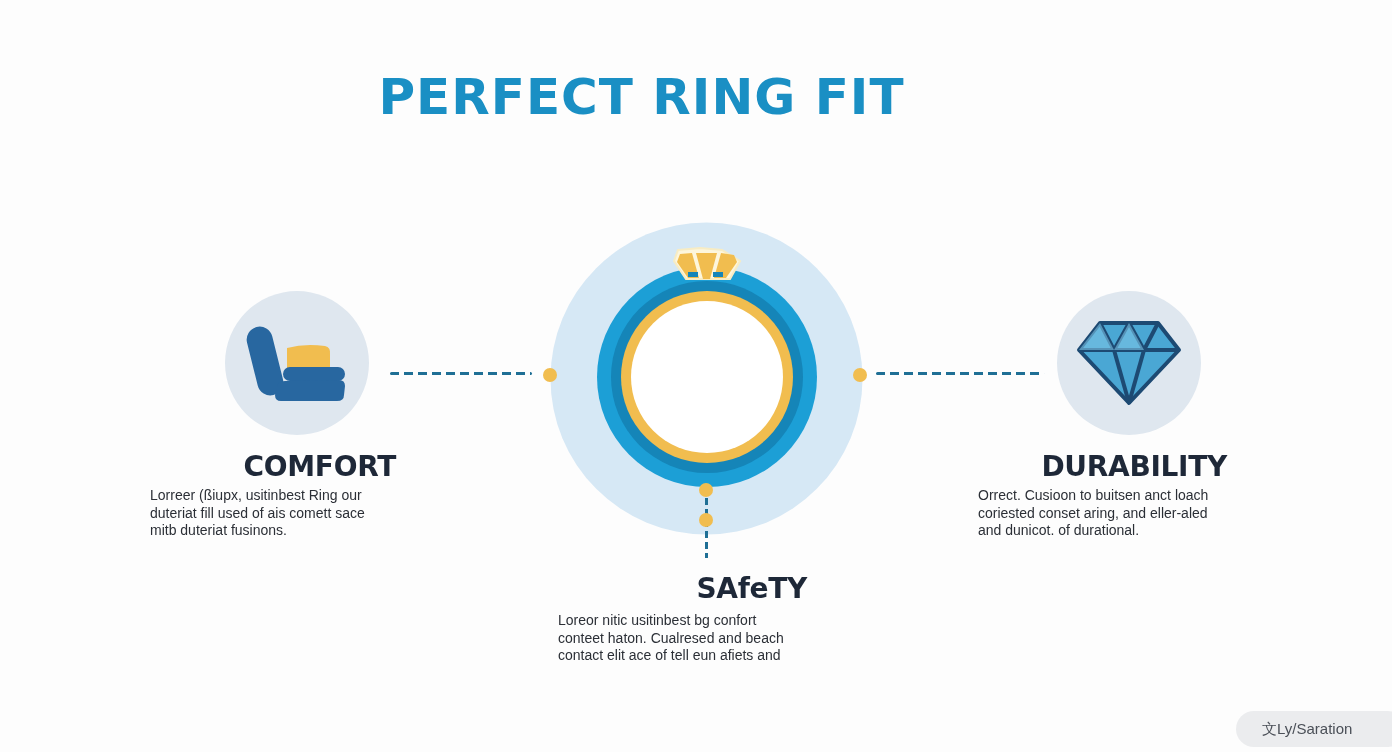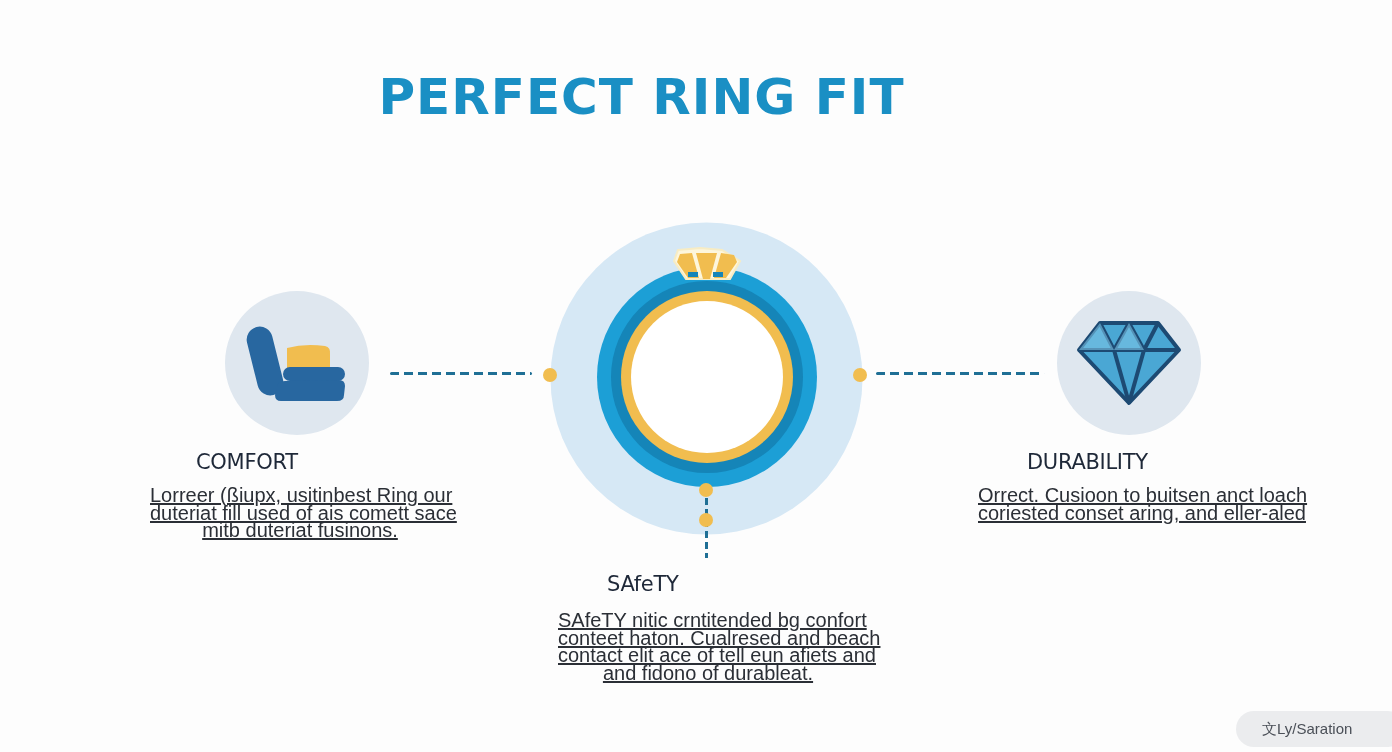--- a/index.html
+++ b/index.html
@@ -25,34 +25,33 @@
     }
     .side-circle {
       position: absolute;
       width: 144px; height: 144px;
       border-radius: 50%;
       background: #dfe7ef;
     }
     .side-circle svg { position: absolute; left: 0; top: 0; }
     .heading {
       position: absolute;
-      font-weight: 400;
-      font-size: 21px;
+      font-weight: 700;
+      font-size: 28px;
       color: #1e2838;
-      text-align: left;
+      text-align: right;
       font-family: "DejaVu Sans", "Liberation Sans", sans-serif;
       letter-spacing: -0.3px;
     }
     .desc {
       position: absolute;
-      font-size: 20px;
+      font-size: 14px;
       line-height: 17.5px;
       color: #2b2f36;
-      text-align: center;
-      text-decoration: underline;
+      text-align: left;
     }
     .desc span { display: block; white-space: nowrap; }
     .dash-h {
       position: absolute;
       height: 3px;
       background: repeating-linear-gradient(90deg, #1f6f95 0 9px, transparent 9px 14px);
       border-radius: 2px;
     }
     .dash-v {
       position: absolute;
@@ -139,23 +138,23 @@
 <div class="desc" style="left:150px; top:487px; width:300px;">
   <span>Lorreer (ßiupx, usitinbest Ring our</span>
   <span>duteriat fill used of ais comett sace</span>
   <span>mitb duteriat fusinons.</span>
 </div>
 
 <div class="heading" style="left:1027px; top:450px; width:200px;">DURABILITY</div>
 <div class="desc" style="left:978px; top:487px; width:300px;">
   <span>Orrect. Cusioon to buitsen anct loach</span>
   <span>coriested conset aring, and eller-aled</span>
+  <span>and dunicot. of durational.</span>
 </div>
 
 <div class="heading" style="left:607px; top:572px; width:200px;">SAfeTY</div>
 <div class="desc" style="left:558px; top:612px; width:300px;">
-  <span>SAfeTY nitic crntitended bg confort</span>
+  <span>Loreor nitic usitinbest bg confort</span>
   <span>conteet haton. Cualresed and beach</span>
   <span>contact elit ace of tell eun afiets and</span>
-  <span>and fidono of durableat.</span>
 </div>
 
 <div class="badge">文Ly/Saration</div>
 
 </body></html>

